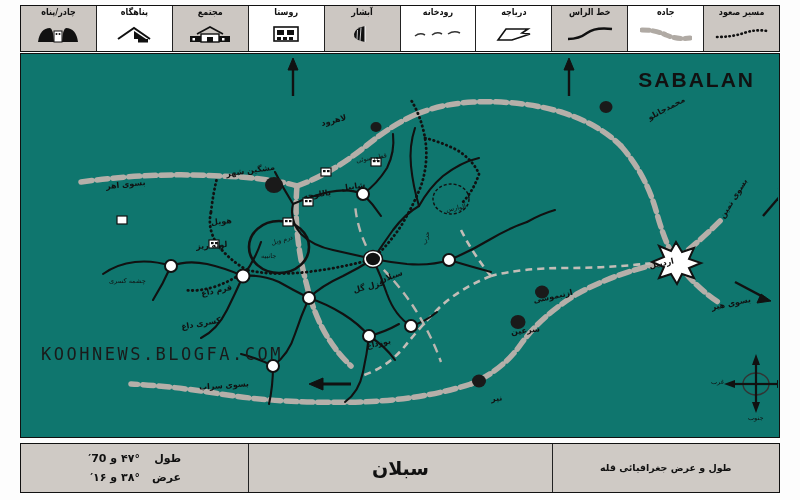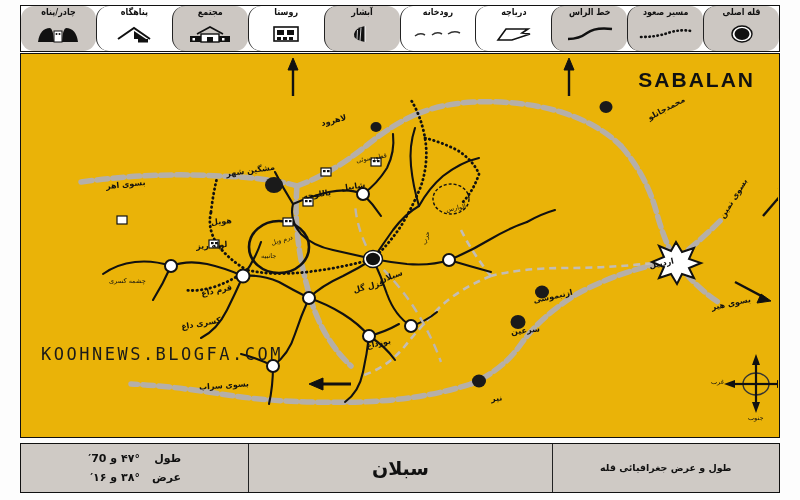--- a/index.html
+++ b/index.html
@@ -7,30 +7,30 @@
        font-family:"DejaVu Sans","Liberation Sans",sans-serif;}
 
   #page{position:relative;width:800px;height:500px;background:#fdfdfd;}
 
   
   #legend{position:absolute;left:20px;top:5px;width:760px;height:47px;
           display:flex;border:1.6px solid #111;box-sizing:border-box;background:#fff;}
   .lg-cell{flex:1;border-left:1.3px solid #222;position:relative;
            display:flex;flex-direction:column;align-items:center;
            justify-content:flex-start;padding-top:2px;box-sizing:border-box;
-           overflow:hidden;border-radius:13px;}
+           overflow:hidden;}
   .lg-cell:first-child{border-left:none;}
   .lg-cell.shaded{background:#ccc7c2;}
   .lg-label{font-size:8px;color:#111;direction:rtl;white-space:nowrap;
             font-weight:bold;letter-spacing:-.2px;transform:scaleY(1.15);}
   .lg-sym{flex:1;display:flex;align-items:center;justify-content:center;width:100%;}
 
   
   #mapframe{position:absolute;left:20px;top:53px;width:760px;height:385px;
-            border:1.6px solid #111;box-sizing:border-box;background:#eab308;overflow:hidden;}
+            border:1.6px solid #111;box-sizing:border-box;background:#0f766e;overflow:hidden;}
   #mapsvg{position:absolute;left:0;top:0;}
 
   .mlabel{position:absolute;direction:rtl;white-space:nowrap;color:#111;
           font-size:8px;font-weight:bold;letter-spacing:-.2px;}
   .mlabel.tiny{font-size:6.5px;font-weight:normal;}
   .mlabel.rot{transform-origin:center;}
 
   #sabalan-title{position:absolute;right:24px;top:14px;font-size:21px;
                  font-weight:bold;letter-spacing:2px;color:#111;
                  font-family:"Liberation Sans",sans-serif;}
@@ -148,40 +148,39 @@
 
     <div class="lg-cell shaded">
       <div class="lg-label">خط الراس</div>
       <div class="lg-sym">
         <svg width="50" height="16" viewBox="0 0 50 16">
           <path d="M3 13 Q14 13 22 7 Q30 1 47 3" fill="none" stroke="#111" stroke-width="2.4"></path>
         </svg>
       </div>
     </div>
 
+    <div class="lg-cell">
+      <div class="lg-label">جاده</div>
+      <div class="lg-sym">
+        <svg width="52" height="16" viewBox="0 0 52 16">
+          <path d="M2 4 Q16 4 26 9 Q38 14 50 12" fill="none" stroke="#b0aaa4" stroke-width="5" stroke-dasharray="7 4" stroke-linecap="round"></path>
+        </svg>
+      </div>
+    </div>
 
     <div class="lg-cell shaded">
       <div class="lg-label">مسیر صعود</div>
       <div class="lg-sym">
         <svg width="56" height="14" viewBox="0 0 56 14">
           <path d="M3 10 Q18 10 30 6 Q42 2 53 4" fill="none" stroke="#111" stroke-width="2.6" stroke-dasharray="0.5 3.6" stroke-linecap="round"></path>
         </svg>
       </div>
     </div>
 
 
-    <div class="lg-cell shaded">
-      <div class="lg-label">قله اصلی</div>
-      <div class="lg-sym">
-        <svg width="28" height="18" viewBox="0 0 28 18">
-          <ellipse cx="14" cy="9" rx="10" ry="8" fill="#fff" stroke="#111" stroke-width="1.4"></ellipse>
-          <ellipse cx="14" cy="9" rx="7.5" ry="6" fill="#111"></ellipse>
-        </svg>
-      </div>
-    </div>
   </div>
 
   <div id="mapframe">
 
     <svg id="mapsvg" width="757" height="382" viewBox="0 0 757 382">
 
       <g fill="none" stroke="#b5afa9" stroke-width="5.5" stroke-dasharray="11 5" stroke-linecap="round">
         <path d="M60 128 Q130 118 200 122 Q250 124 276 132"></path>
         <path d="M276 132 Q310 120 345 92 Q372 70 396 60"></path>
         <path d="M396 60 Q420 50 452 48 Q500 46 540 58 Q578 70 600 92"></path>

